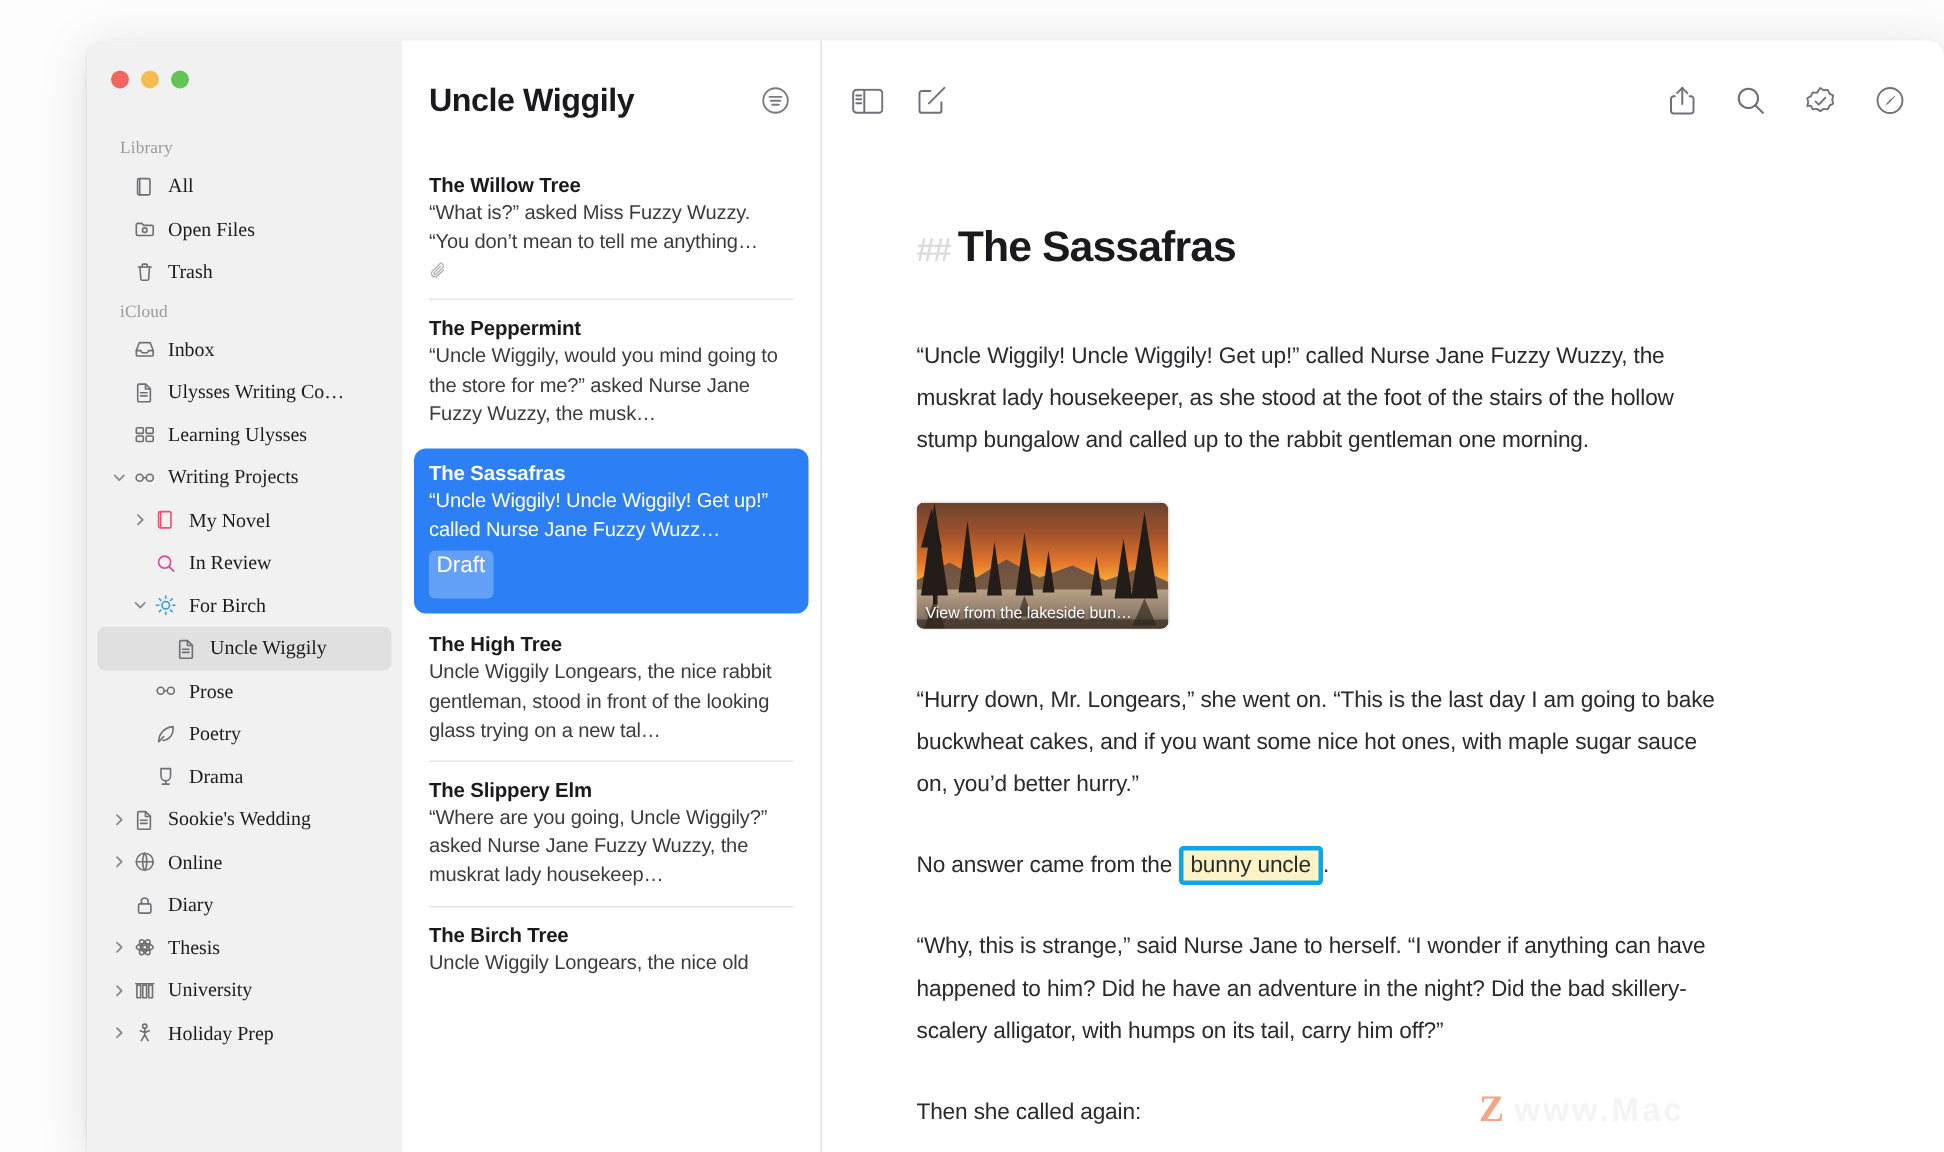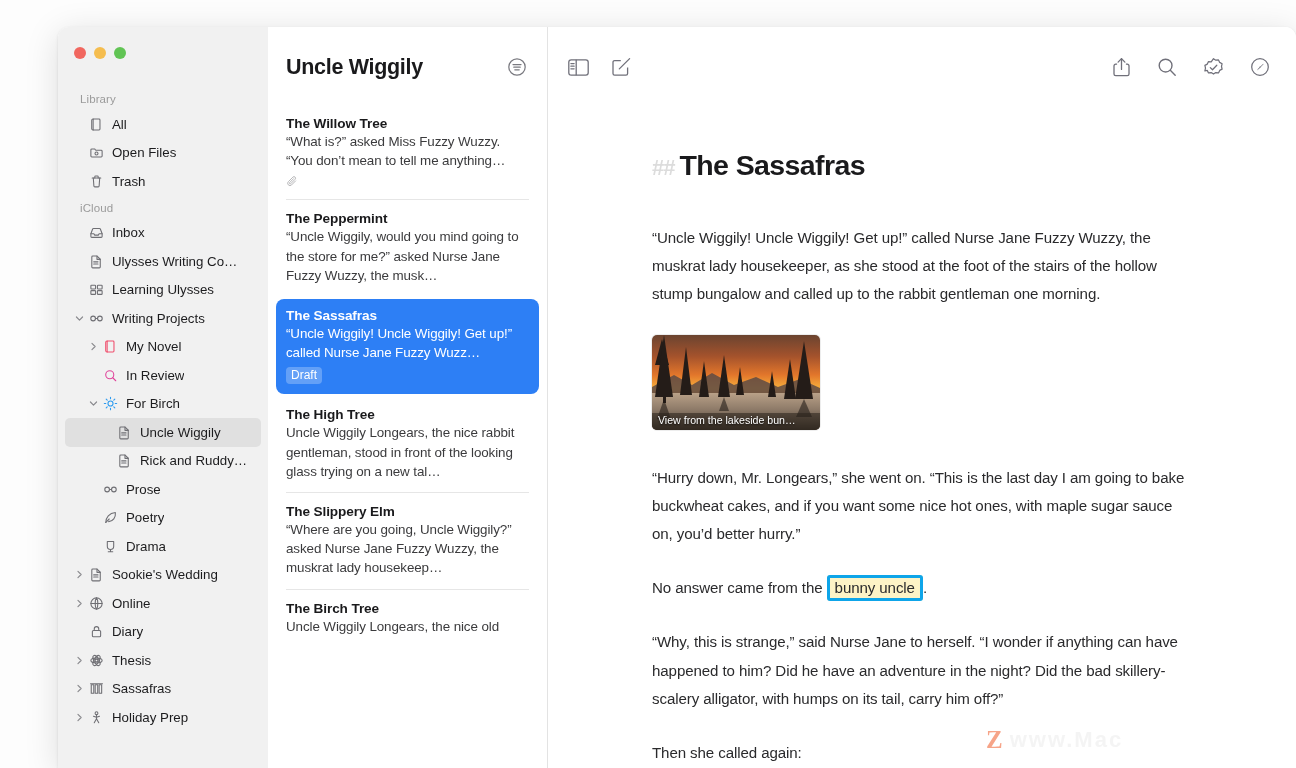--- a/index.html
+++ b/index.html
@@ -45,21 +45,21 @@
     gap: 8px;
     padding: 20px 0 0 16px;
     height: 46px;
     align-items: flex-start;
   }
   .light { width: 12px; height: 12px; border-radius: 50%; }
   .light.red    { background: #f1675f; }
   .light.yellow { background: #f5bd4f; }
   .light.green  { background: #61c454; }
 
-  .side-scroll { padding-top: 14px; }
+  .side-scroll { padding-top: 14px; font-family: Liberation Serif, serif; }
 
   .group-label {
     font-size: 11.5px;
     color: #9b9b9b;
     padding: 6px 0 5px 22px;
     letter-spacing: 0.1px;
   }
   .srow {
     display: flex;
     align-items: center;
@@ -148,25 +148,25 @@
     font-size: 13.4px;
     color: #3b3b3d;
     line-height: 19.2px;
     letter-spacing: -0.1px;
   }
   .note.active .note-title,
   .note.active .note-snippet { color: #ffffff; }
   .note-badge {
     display: inline-block;
     margin-top: 5px;
-    font-size: 12px;
+    font-size: 15px;
     color: #ffffff;
     background: rgba(255,255,255,0.26);
     border-radius: 4px;
-    padding: 1px 5px 2px 5px;
+    padding: 1px 5px 14px 5px;
   }
   .note-attach {
     margin-top: 4px;
     color: #b6b6b8;
     height: 14px;
   }
 
   
   #editor {
     flex: 1 1 auto;
@@ -181,21 +181,21 @@
     align-items: center;
     padding: 0 26px 0 20px;
   }
   .tb-left { display: flex; gap: 22px; align-items: center; }
   .tb-right { margin-left: auto; display: flex; gap: 26px; align-items: center; }
   .tbicon { color: #70707a; display: flex; align-items: center; }
 
   #doc {
     padding: 42px 0 0 0;
   }
-  .doc-inner { width: 560px; margin-left: 104px; }
+  .doc-inner { width: 560px; margin-left: 63px; }
 
   #doc-title {
     font-size: 28.5px;
     font-weight: bold;
     color: #1a1a1c;
     letter-spacing: -0.6px;
     margin-bottom: 42px;
     white-space: nowrap;
   }
   .md-mark {
@@ -215,21 +215,21 @@
   }
   .hl {
     background: #fdf3c6;
     border: 3px solid #0ea5e9;
     border-radius: 3px;
     padding: 1px 5px 2px 5px;
   }
 
   
   .img-card {
-    width: 168px; height: 95px;
+    width: 168px; height: 84px;
     border-radius: 5px;
     overflow: hidden;
     position: relative;
     margin: 6px 0 34px 0;
     box-shadow: 0 0 0 1px rgba(0,0,0,0.07);
   }
   .img-art { position: absolute; inset: 0; }
   .img-cap {
     position: absolute;
     left: 0; right: 0; bottom: 0;
@@ -400,31 +400,20 @@
             <span class="disc"></span>
             <span class="sicon">
               <svg width="15" height="15" viewBox="0 0 16 16" fill="none" stroke="#6f6f74" stroke-width="1.15" stroke-linecap="round" stroke-linejoin="round">
                 <path d="M4 2.2h4.6L12 5.6v8.2a1 1 0 0 1-1 1H4a1 1 0 0 1-1-1V3.2a1 1 0 0 1 1-1z"></path>
                 <path d="M8.5 2.3v3.4H12"></path>
                 <path d="M5 8.4h4.6M5 10.6h4.6"></path>
               </svg>
             </span>
             <span class="slabel">Uncle Wiggily</span>
           </div>
-          <div class="srow lvl2">
-            <span class="disc"></span>
-            <span class="sicon">
-              <svg width="15" height="15" viewBox="0 0 16 16" fill="none" stroke="#6f6f74" stroke-width="1.15" stroke-linecap="round" stroke-linejoin="round">
-                <path d="M4 2.2h4.6L12 5.6v8.2a1 1 0 0 1-1 1H4a1 1 0 0 1-1-1V3.2a1 1 0 0 1 1-1z"></path>
-                <path d="M8.5 2.3v3.4H12"></path>
-                <path d="M5 8.4h4.6M5 10.6h4.6"></path>
-              </svg>
-            </span>
-            <span class="slabel">Rick and Ruddy…</span>
-          </div>
           <div class="srow lvl1">
             <span class="disc"></span>
             <span class="sicon">
               <svg width="15" height="15" viewBox="0 0 16 16" fill="none" stroke="#6f6f74" stroke-width="1.15" stroke-linecap="round" stroke-linejoin="round">
                 <circle cx="4.4" cy="8" r="2.5"></circle>
                 <circle cx="11.6" cy="8" r="2.5"></circle>
                 <path d="M6.9 8h2.2"></path>
               </svg>
             </span>
             <span class="slabel">Prose</span>
@@ -511,21 +500,21 @@
               </svg>
             </span>
             <span class="sicon">
               <svg width="15" height="15" viewBox="0 0 16 16" fill="none" stroke="#6f6f74" stroke-width="1.15" stroke-linecap="round" stroke-linejoin="round">
                 <rect x="2.4" y="4" width="2.7" height="9"></rect>
                 <rect x="6.6" y="4" width="2.7" height="9"></rect>
                 <rect x="10.8" y="4" width="2.7" height="9"></rect>
                 <path d="M1.6 3h12.8"></path>
               </svg>
             </span>
-            <span class="slabel">Sassafras</span>
+            <span class="slabel">University</span>
           </div>
           <div class="srow lvl0">
             <span class="disc">
               <svg width="9" height="9" viewBox="0 0 10 10" fill="none" stroke="#8a8a8e" stroke-width="1.3" stroke-linecap="round" stroke-linejoin="round">
                 <path d="M3.3 1.6L6.8 5l-3.5 3.4"></path>
               </svg>
             </span>
             <span class="sicon">
               <svg width="15" height="15" viewBox="0 0 16 16" fill="none" stroke="#6f6f74" stroke-width="1.15" stroke-linecap="round" stroke-linejoin="round">
                 <circle cx="8" cy="3.4" r="1.5"></circle>

